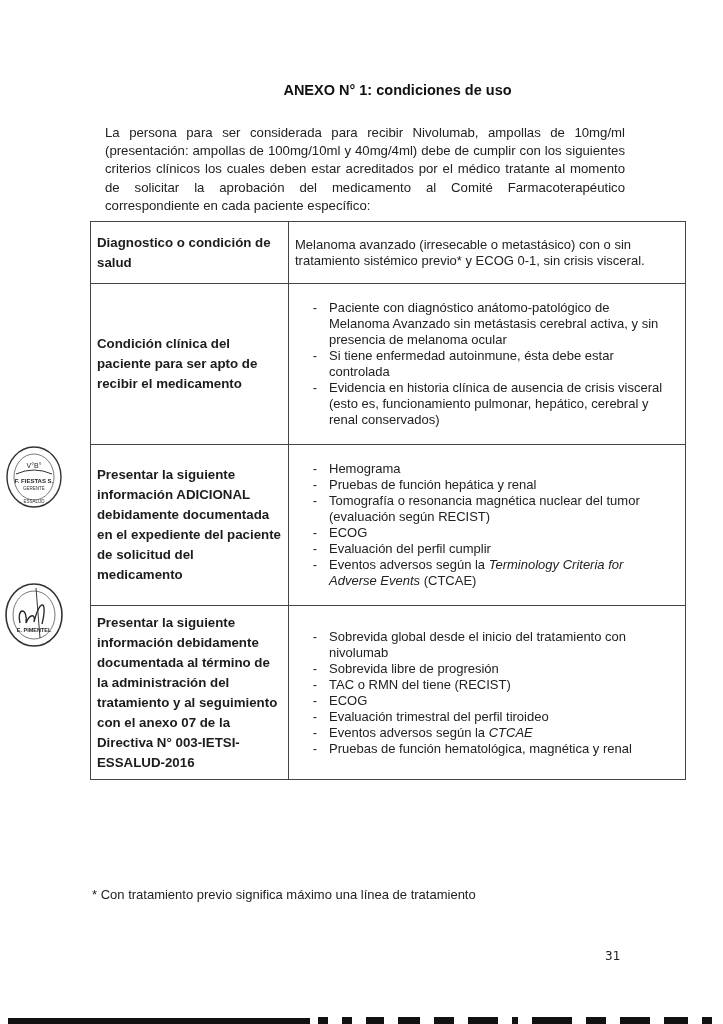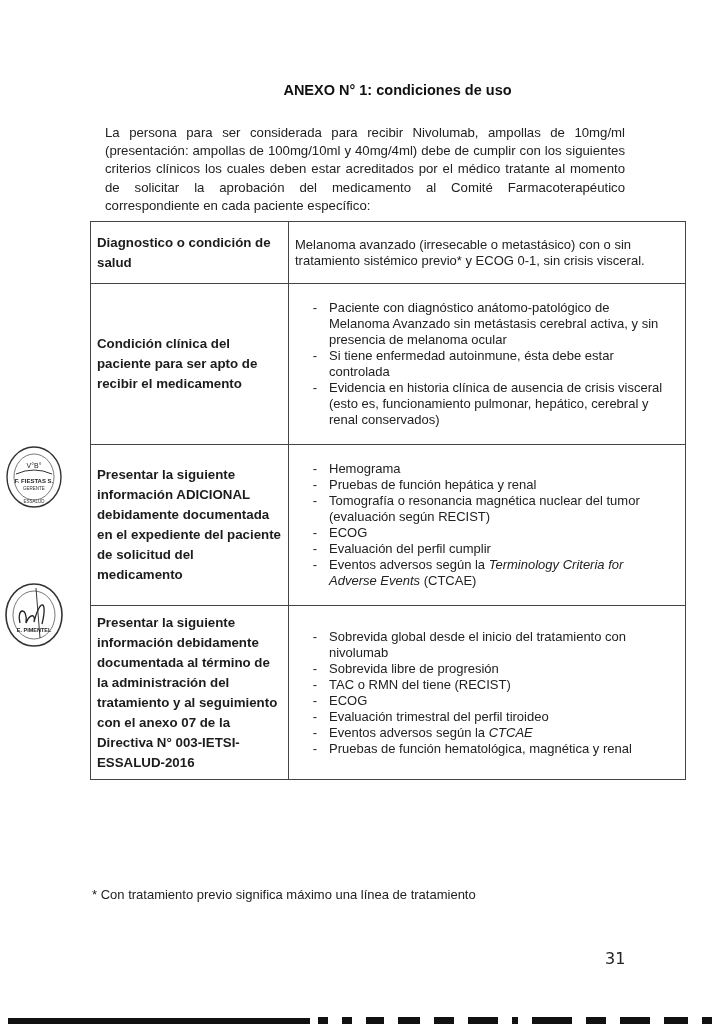--- a/index.html
+++ b/index.html
@@ -21,21 +21,21 @@
   }
   table.criteria td {
     border: 1px solid #444; vertical-align: middle; padding: 0 6px;
   }
   td.label { width: 185px; font-weight: bold; line-height: 20px; font-size: 13.3px; color: #1c1c1c; }
   td.value { line-height: 16px; }
   ul.items { list-style: none; margin: 16px; padding: 0 0 0 18px; }
   ul.items li { position: relative; }
   ul.items li::before { content: "-"; position: absolute; left: -18px; width: 8px; text-align: center; }
   .footnote { position: absolute; left: 92px; top: 867px; font-size: 13px; color: #222; margin-top: 20px; }
-  .page-number { position: absolute; left: 605px; top: 949px; font-size: 16px; font-family: "DejaVu Sans", sans-serif; color: #222; }
+  .page-number { position: absolute; left: 605px; top: 949px; font-size: 12px; font-family: "DejaVu Sans", sans-serif; color: #222; }
   .footer-bar { position: absolute; left: 8px; top: 1018px; width: 302px; height: 6px; background: #111; }
   .footer-fragments { position: absolute; left: 318px; top: 1017px; width: 405px; height: 7px; display:flex; gap: 14px; }
   .footer-fragments span { background:#111; height:7px; display:block; }
   .stamp { position: absolute; left: 0px; width: 64px; height: 74px; }
 </style>
 </head>
 <body>
 
 <div class="title">ANEXO N° 1: condiciones de uso</div>
 

